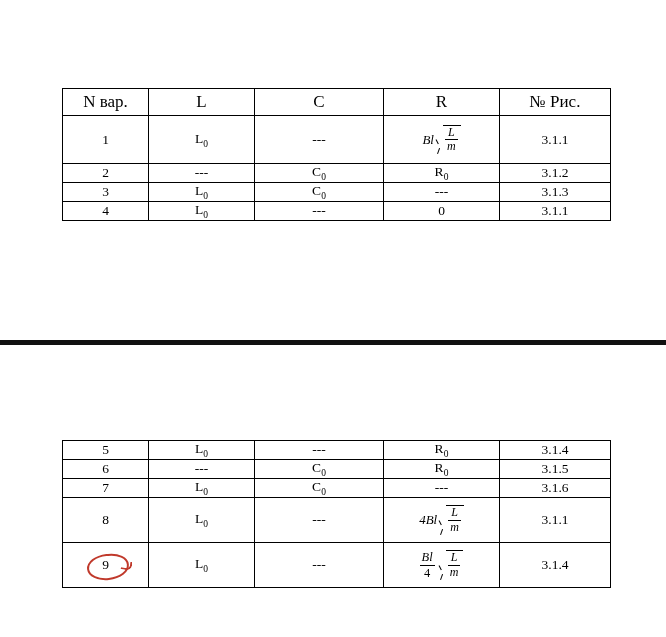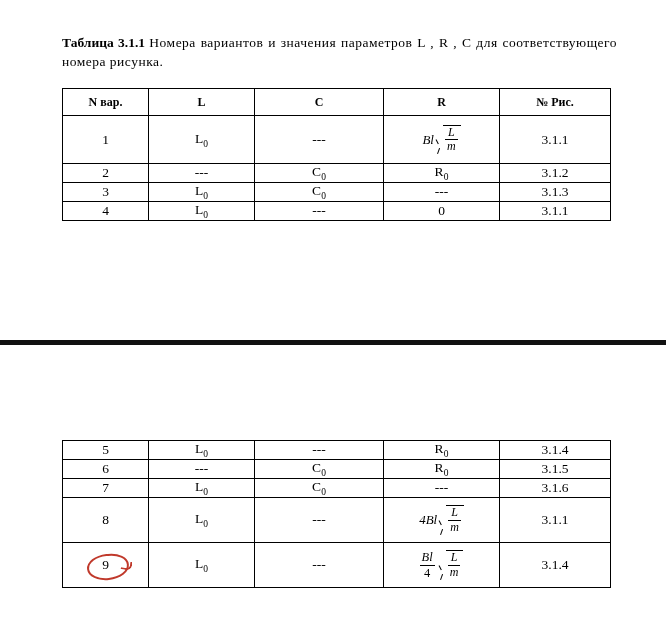--- a/index.html
+++ b/index.html
@@ -41,22 +41,22 @@
     table-layout: fixed;
   }
   table.tbl td, table.tbl th {
     border: 1px solid #000000;
     text-align: center;
     vertical-align: middle;
     font-size: 13.5px;
     padding: 0;
   }
   table.tbl th {
-    font-weight: bold;
-    font-size: 12px;
+    font-weight: normal;
+    font-size: 17px;
     height: 26px;
   }
   .t1 {
     left: 62px;
     top: 88px;
   }
   .t2 {
     left: 62px;
     top: 440px;
   }
@@ -206,24 +206,20 @@
     width: 666px;
     height: 18px;
     background: #ffffff;
   }
 </style>
 </head>
 <body>
 
 <div class="page">
 
-  <div class="caption">
-    <span class="bold">Таблица 3.1.1</span>
-    <span class="sp">Номера   вариантов   и  значения  параметров  L , R , C   для соответствующего номера  рисунка.</span>
-  </div>
 
   <table class="tbl t1">
     <thead>
       <tr>
         <th class="c-var">N вар.</th>
         <th class="c-l">L</th>
         <th class="c-c">C</th>
         <th class="c-r">R</th>
         <th class="c-fig">№ Рис.</th>
       </tr>

